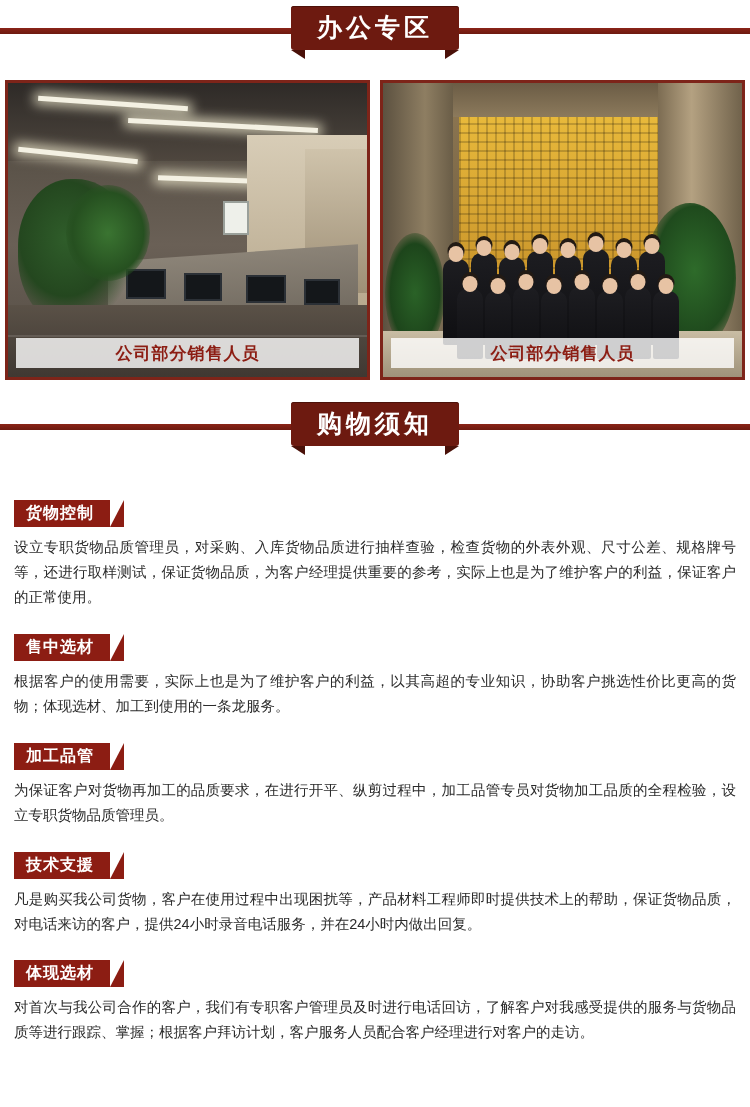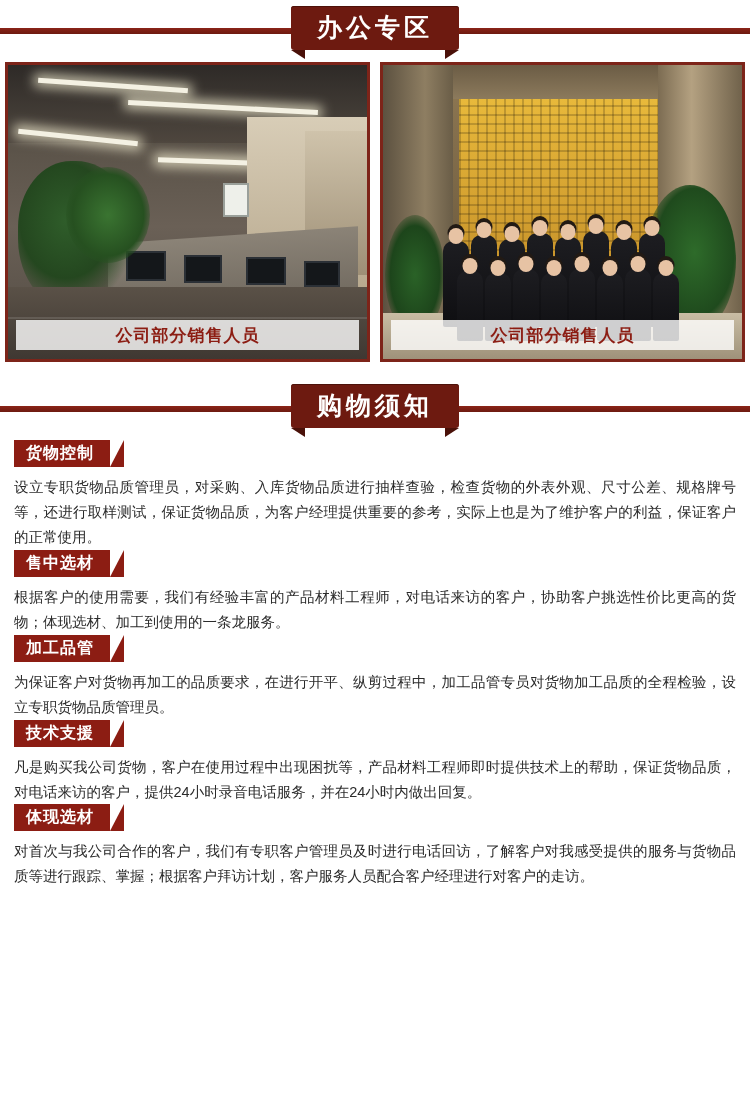--- a/index.html
+++ b/index.html
@@ -13,21 +13,21 @@
     width: 750px;
     min-height: 1107px;
     position: relative;
     background: #ffffff;
     overflow: hidden;
   }
 
   
   .banner {
     position: relative;
-    height: 62px;
+    height: 80px;
     width: 100%;
     padding-left: 35px;
   }
   .banner .rule {
     position: absolute;
     top: 28px;
     left: 0;
     right: 0;
     height: 6px;
     background: linear-gradient(to bottom, #8a2418 0%, #6d1a10 100%);
@@ -223,21 +223,21 @@
     font-size: 15px;
     display: flex;
     align-items: center;
     justify-content: center;
     letter-spacing: 1px;
     z-index: 5;
   }
 
   
   .notice-wrap { padding: 0 14px 18px 14px; }
-  .item { margin-top: 0; }
+  .item { margin-top: 24px; }
   .tag {
     position: relative;
     display: inline-block;
     background: #8c1d13;
     color: #ffffff;
     font-size: 16px;
     font-weight: bold;
     letter-spacing: 1px;
     padding: 5px 16px 6px 12px;
     line-height: 1;
@@ -338,21 +338,21 @@
   <div class="notice-wrap">
 
     <div class="item">
       <span class="tag">货物控制</span>
       <p class="para">设立专职货物品质管理员，对采购、入库货物品质进行抽样查验，检查货物的外表外观、尺寸公差、规格牌号等，还进行取样测试，保证货物品质，为客户经理提供重要的参考，实际上也是为了维护客户的利益，保证客户的正常使用。</p>
     </div>
 
 
     <div class="item">
       <span class="tag">售中选材</span>
-      <p class="para">根据客户的使用需要，我们有经验丰富的产品材料工程师，对电话来访的客户，协助客户挑选性价比更高的货物；体现选材、加工到使用的一条龙服务。</p>
+      <p class="para">根据客户的使用需要，实际上也是为了维护客户的利益，以其高超的专业知识，协助客户挑选性价比更高的货物；体现选材、加工到使用的一条龙服务。</p>
     </div>
 
     <div class="item">
       <span class="tag">加工品管</span>
       <p class="para">为保证客户对货物再加工的品质要求，在进行开平、纵剪过程中，加工品管专员对货物加工品质的全程检验，设立专职货物品质管理员。</p>
     </div>
 
     <div class="item">
       <span class="tag">技术支援</span>
       <p class="para">凡是购买我公司货物，客户在使用过程中出现困扰等，产品材料工程师即时提供技术上的帮助，保证货物品质，对电话来访的客户，提供24小时录音电话服务，并在24小时内做出回复。</p>

